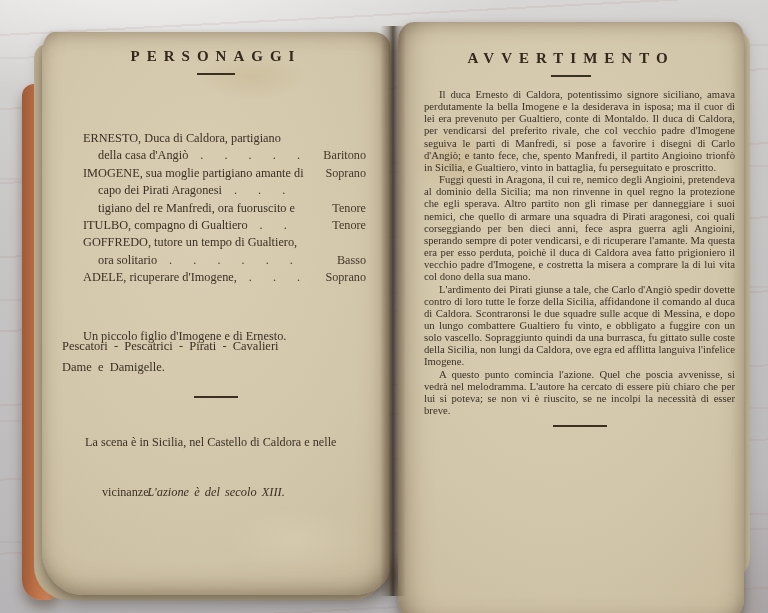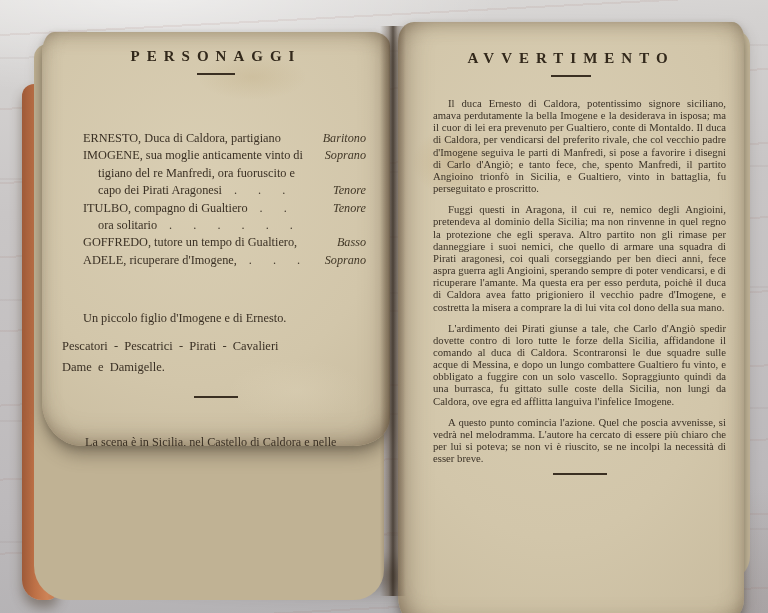--- a/index.html
+++ b/index.html
@@ -29,21 +29,21 @@
     box-shadow:0 8px 12px rgba(70,55,40,.45);
   }
   .under-page{position:absolute;background:#c0b294;}
   .under-left{left:34px;top:44px;width:350px;height:556px;border-radius:14px 10px 30px 34px;}
   .under-right{left:404px;top:30px;width:346px;height:552px;border-radius:14px 16px 26px 22px;background:#cabd9f;}
   .page{
     position:absolute;overflow:hidden;
     background:radial-gradient(ellipse 130% 120% at 45% 35%, #d9ceb3 0%, #d2c6aa 42%, #c7ba9d 70%, #b4a688 92%, #a3947a 100%);
   }
   .page-left{
-    left:42px;top:32px;width:348px;height:414px;
+    left:42px;top:32px;width:348px;height:563px;
     border-radius:12px 18px 36px 40px / 22px 14px 28px 44px;
     box-shadow:0 10px 16px rgba(70,60,48,.40), 0 3px 6px rgba(70,60,48,.28),
       inset -16px 0 26px -14px rgba(96,78,58,.60),
       inset 14px 0 22px -16px rgba(96,78,58,.30),
       inset 0 14px 22px -16px rgba(96,78,58,.45),
       inset 0 -18px 26px -16px rgba(96,78,58,.55);
   }
   .page-right{
     left:398px;top:22px;width:346px;height:604px;
     border-radius:16px 12px 30px 22px / 20px 16px 26px 30px;
@@ -71,21 +71,21 @@
   .pr-title{top:28px;}
   .char-list{
     position:absolute;top:98px;left:41px;right:24px;
     font-size:12.3px;line-height:17.4px;color:#3a3024;
   }
   .entry{position:relative;}
   .cline{white-space:nowrap;}
   .cline.cont{padding-left:15px;}
   .dots{margin-left:12px;word-spacing:18px;color:#4a4034;}
   .voice{
-    position:absolute;right:0;bottom:0;font-style:italic;font-size:12.2px;color:#423828;
+    position:absolute;right:0;bottom:0;font-size:12.2px;color:#423828;
   }
   .extra-line{white-space:nowrap;margin-top:41px;}
   .chorus{
     position:absolute;top:304px;left:20px;right:20px;text-align:left;
     font-size:12.5px;line-height:21px;color:#3a3024;word-spacing:3px;
   }
   .mid-rule{position:absolute;top:364px;left:0;right:0;}
   .mid-rule .title-rule{width:44px;height:2px;}
   .scene-note{
     position:absolute;top:399px;left:43px;right:22px;
@@ -93,21 +93,21 @@
   }
   .scene-note .l2{padding-left:17px;margin-top:28px;}
   .epoch{
     position:absolute;top:453px;left:0;right:0;text-align:center;
     font-style:italic;font-size:12.4px;color:#3b3125;word-spacing:2px;
   }
   .body-text{
     position:absolute;top:66px;left:26px;right:9px;
     font-size:10.7px;line-height:12.15px;color:#3a3126;text-align:justify;
   }
-  .para{margin:9px;text-indent:15px;}
+  .para{margin:0;text-indent:15px;}
   .end-rule{width:54px;height:2px;background:#3a2f22;margin:9px auto 0;}
 </style>
 </head>
 <body>
 
 <div class="scene">
   <div class="grain"></div>
   <div class="book-shadow"></div>
   <div class="cover-edge"></div>
   <div class="under-page under-left"></div>
@@ -118,38 +118,39 @@
     <div class="stain stain-c"></div>
 
     <div class="page-title pl-title">
       <span>PERSONAGGI</span>
       <div class="title-rule" style="width:38px;margin-top:8px;"></div>
     </div>
 
     <div class="char-list">
       <div class="entry">
         <div class="cline"><span>ERNESTO, Duca di Caldora, partigiano</span></div>
+        <div class="cline cont"><span>della casa d'Angiò</span><span class="dots">. . . . .</span></div>
         <span class="voice">Baritono</span>
       </div>
       <div class="entry">
-        <div class="cline"><span>IMOGENE, sua moglie anticamente vinto di</span></div>
+        <div class="cline"><span>IMOGENE, sua moglie partigiano amante di</span></div>
         <span class="voice">Soprano</span>
       </div>
       <div class="entry">
+        <div class="cline cont"><span>capo dei Pirati Aragonesi</span><span class="dots">. . .</span></div>
         <div class="cline cont"><span>tigiano del re Manfredi, ora fuoruscito e</span></div>
-        <div class="cline cont"><span>capo dei Pirati Aragonesi</span><span class="dots">. . .</span></div>
         <span class="voice">Tenore</span>
       </div>
       <div class="entry">
         <div class="cline"><span>ITULBO, compagno di Gualtiero</span><span class="dots">. .</span></div>
         <span class="voice">Tenore</span>
       </div>
       <div class="entry">
+        <div class="cline"><span>GOFFREDO, tutore un tempo di Gualtiero,</span></div>
         <div class="cline cont"><span>ora solitario</span><span class="dots">. . . . . .</span></div>
-        <div class="cline"><span>GOFFREDO, tutore un tempo di Gualtiero,</span></div>
         <span class="voice">Basso</span>
       </div>
       <div class="entry">
         <div class="cline"><span>ADELE, ricuperare d'Imogene,</span><span class="dots">. . .</span></div>
         <span class="voice">Soprano</span>
       </div>
       <div class="extra-line">Un piccolo figlio d'Imogene e di Ernesto.</div>
     </div>
 
     <div class="chorus">

